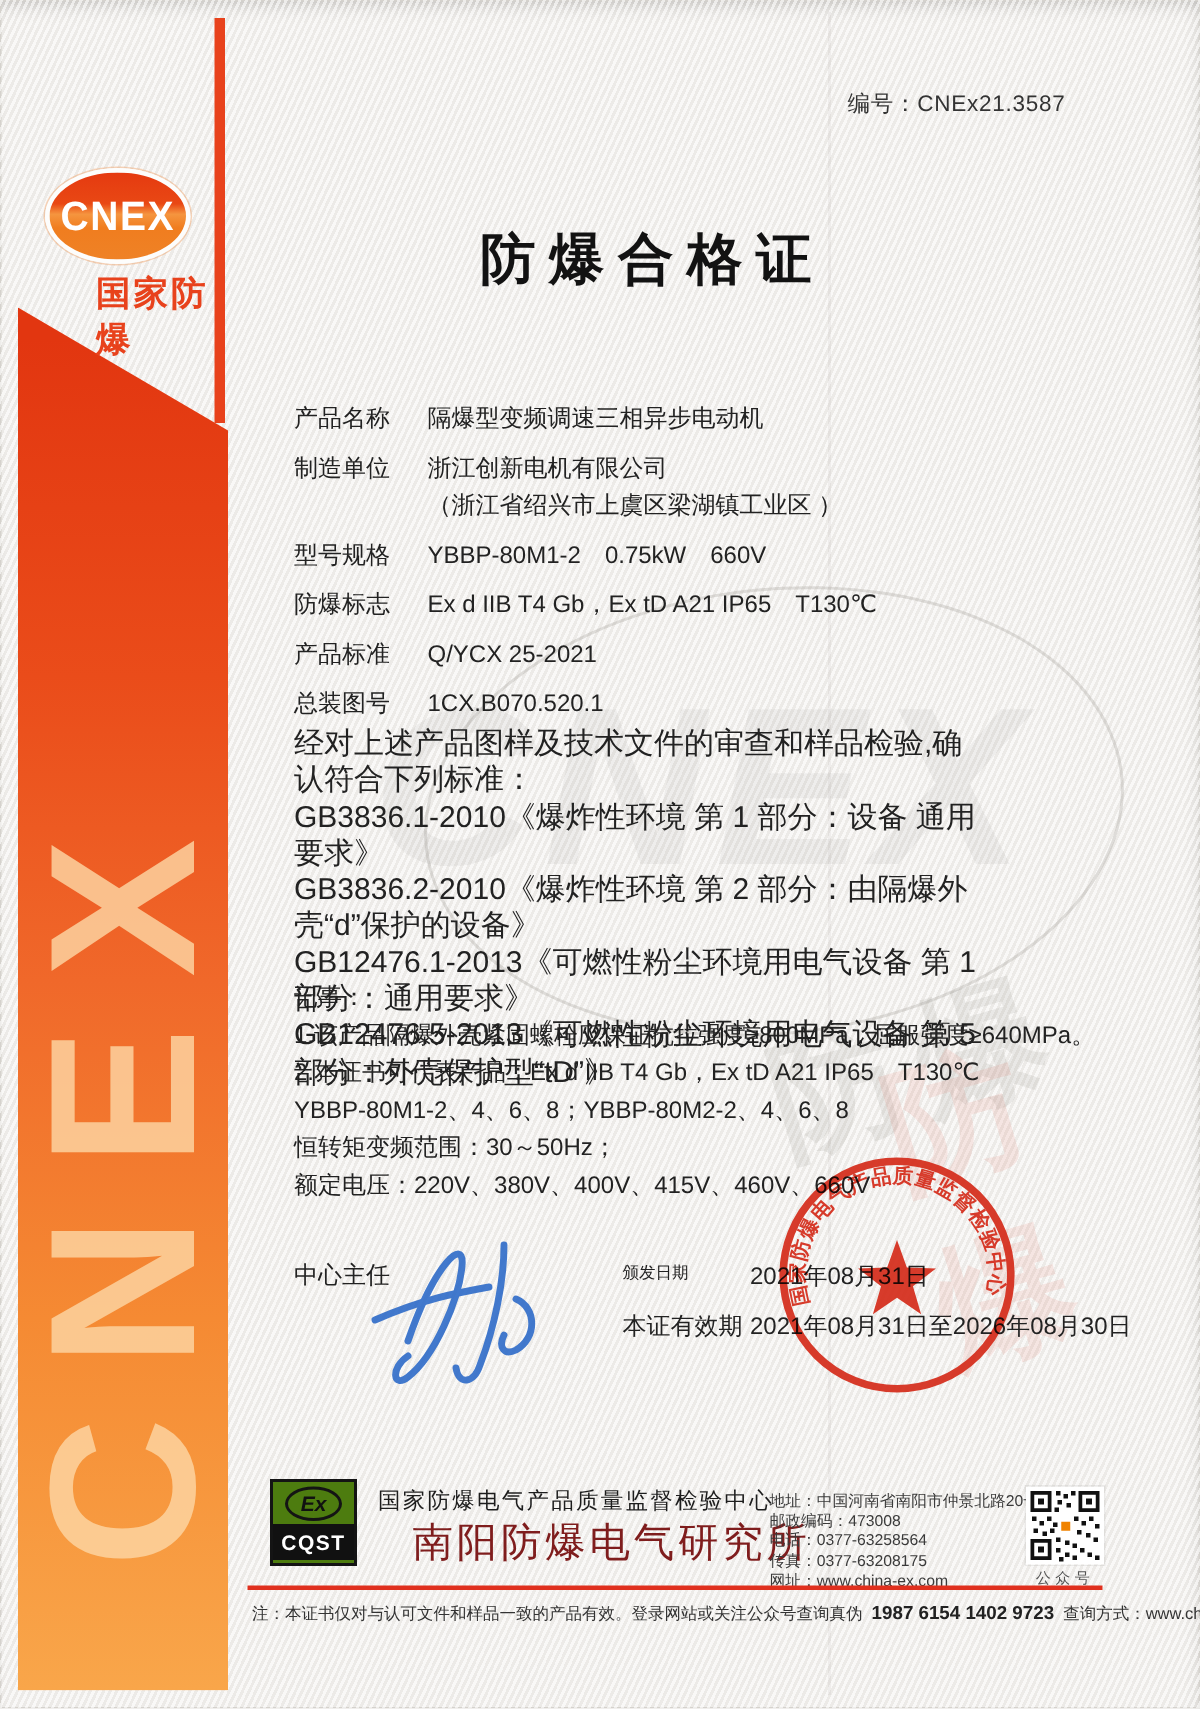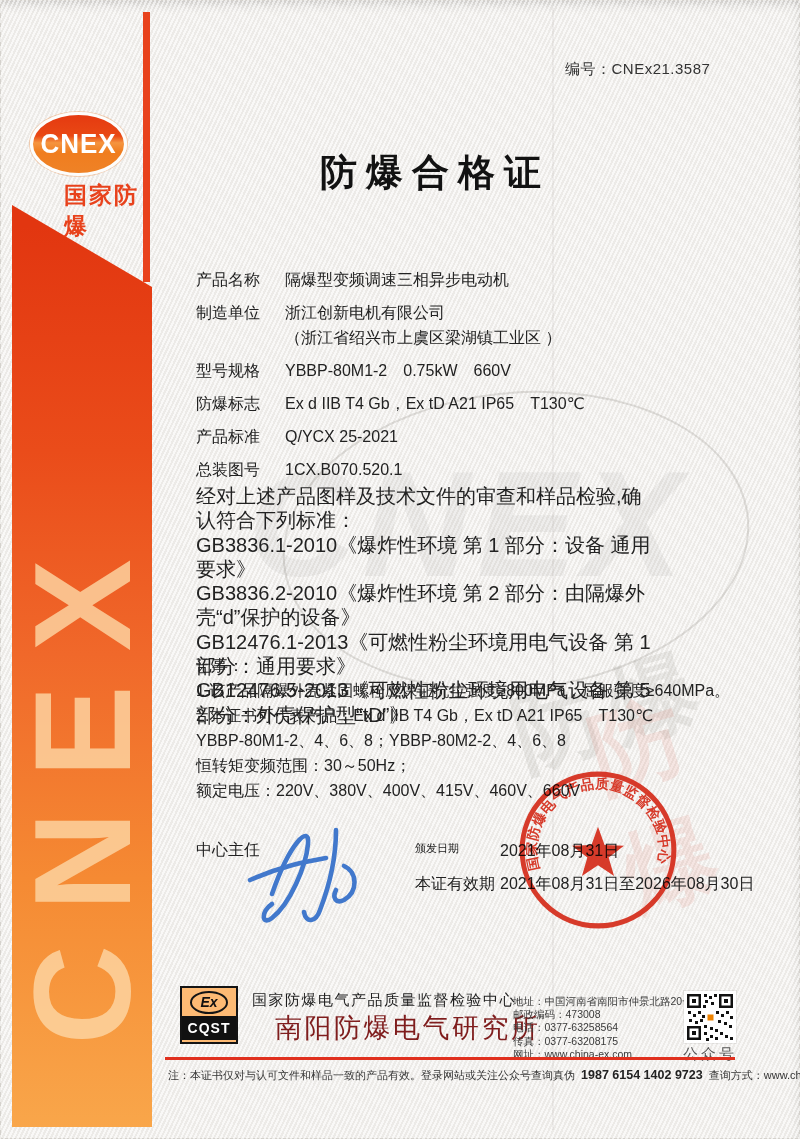--- a/index.html
+++ b/index.html
@@ -61,32 +61,32 @@
   .sig { position:absolute; left:236px; top:808px; width:164px; height:122px; }
   .issue-label { position:absolute; left:415px; top:841px; font-size:11px; color:#222; }
   .issue-date  { position:absolute; left:500px; top:841px; font-size:16px; color:#222; }
   .valid-label { position:absolute; left:415px; top:874px; font-size:16px; color:#222; }
   .valid-range { position:absolute; left:500px; top:874px; font-size:16px; color:#222; white-space:nowrap; }
 
   .stamp { position:absolute; left:511px; top:763px; width:174px; height:174px;
            opacity:.92; mix-blend-mode:multiply; z-index:5; }
 
   
-  .cqst-logo { position:absolute; left:180px; top:986px; width:58px; height:58px; border:2px solid #141414; background:#fdba74; }
+  .cqst-logo { position:absolute; left:180px; top:986px; width:58px; height:58px; border:2px solid #141414; background:#4d7c0f; }
   .cqst-top { height:28px; display:flex; align-items:center; justify-content:center; }
   .cqst-ex { display:inline-block; width:38px; height:23px; border:2px solid #141414; border-radius:50%;
              text-align:center; font-weight:700; font-style:italic; font-size:14px; line-height:19px; color:#111; }
   .cqst-bottom { height:24px; background:#111; color:#fff; text-align:center; font-weight:700;
                  font-size:14px; line-height:24px; letter-spacing:1px; }
   .f-org { position:absolute; left:252px; top:991px; font-size:15px; letter-spacing:1.5px; color:#1d1d1d; }
   .f-inst { position:absolute; left:252px; top:1010px; font-size:27px; letter-spacing:2.5px; color:#7f1d1d; font-weight:500;padding-left:23px; }
   .f-contact { position:absolute; left:513px; top:995px; font-size:10.5px; line-height:13.2px; color:#3a3a3a; }
   .qr { position:absolute; left:684px; top:991px; width:52px; height:52px; box-shadow:0 0 0 1px rgba(0,0,0,.06); }
   .qr-label { position:absolute; left:679px; top:1045px; width:62px; text-align:center;
-              font-size:15px; letter-spacing:3px; color:#555; }
+              font-size:10px; letter-spacing:3px; color:#555; }
   .redline { position:absolute; left:165px; top:1057px; width:570px; height:3px; background:#e0301e; }
   .f-note { position:absolute; left:168px; top:1068px; width:600px; font-size:11px; color:#333; white-space:nowrap; }
   .f-note .code { font-weight:700; font-size:12.5px; color:#222; padding:0 3px; }
 </style>
 </head>
 <body>
 
 <div class="scan">
   <div class="tex"></div>
   <div class="fold"></div>

